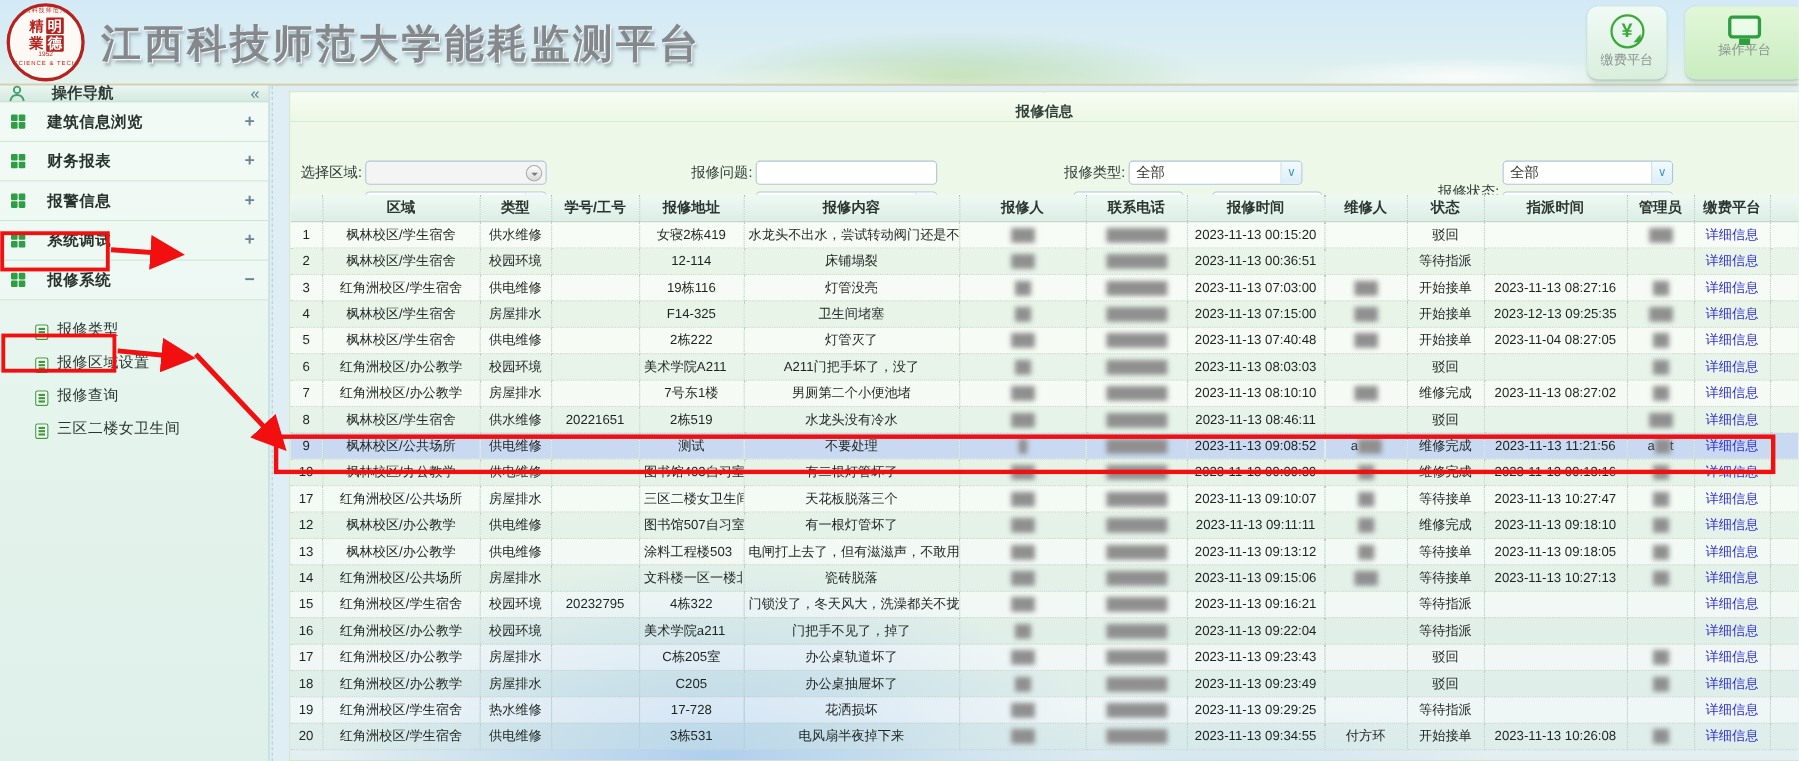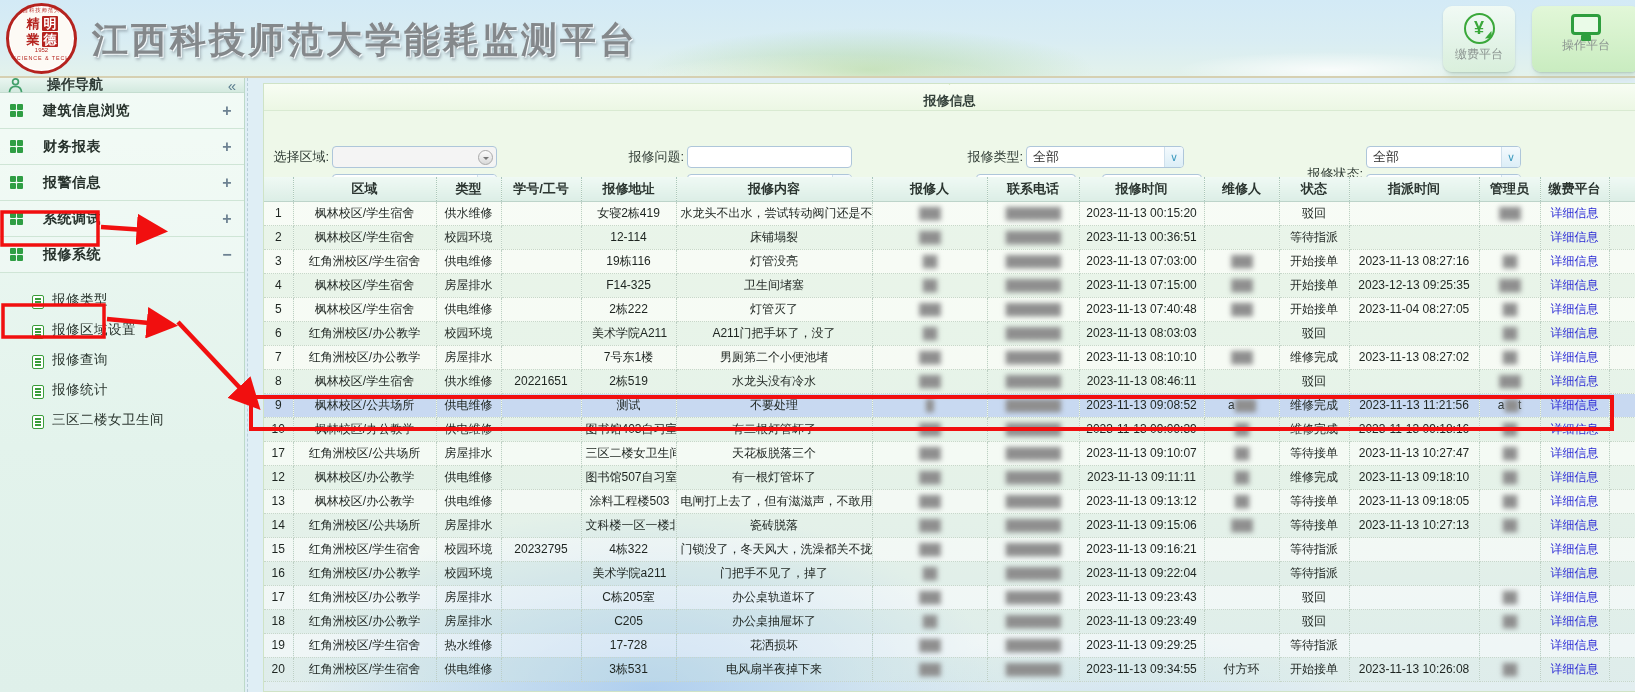--- a/index.html
+++ b/index.html
@@ -79,21 +79,21 @@
       linear-gradient(180deg,#f3faef 0%,#edf6ec 55%,#e2eef0 100%);}
   table{border-collapse:collapse;table-layout:fixed;width:1373px;}
   th{height:24px;font-size:13px;font-weight:bold;color:#2b3530;
     background:linear-gradient(180deg,#eff9f4,#dceee6);
     border-right:1px dotted #a9c6bb;border-bottom:1px solid #bdd4ca;white-space:nowrap;overflow:hidden;}
   td{height:24px;font-size:12px;color:#1d2420;text-align:center;white-space:nowrap;overflow:hidden;
     border-right:1px dotted #bccfc3;border-bottom:1px dotted #c7d7ca;padding:0 2px;}
   tr.odd td{background:rgba(255,255,255,.42);}
   tr.even td{background:rgba(213,235,222,.28);}
   tr.selected td{background:#c8d9f1 !important;}
-  td.ta-left{text-align:center;padding-left:4px;}
+  td.ta-left{text-align:left;padding-left:4px;}
   .link{color:#2b2bd5;cursor:pointer;}
   .blob{color:#8f8f8f;filter:blur(2.4px);letter-spacing:-1px;font-size:11px;}
 
   
   #ann{position:absolute;left:0;top:0;z-index:60;pointer-events:none;}
 </style>
 </head>
 <body>
 
 <div class="banner">
@@ -185,24 +185,20 @@
       <span class="dicon"></span>
       <span class="lbl">报修类型</span>
     </div>
     <div class="sb-subitem">
       <span class="dicon"></span>
       <span class="lbl">报修区域设置</span>
     </div>
     <div class="sb-subitem">
       <span class="dicon"></span>
       <span class="lbl">报修查询</span>
-    </div>
-    <div class="sb-subitem">
-      <span class="dicon"></span>
-      <span class="lbl">报修统计</span>
     </div>
     <div class="sb-subitem">
       <span class="dicon"></span>
       <span class="lbl">三区二楼女卫生间</span>
     </div>
   </div>
 </div>
 <div class="splitter"></div>
 
 <div class="main">

